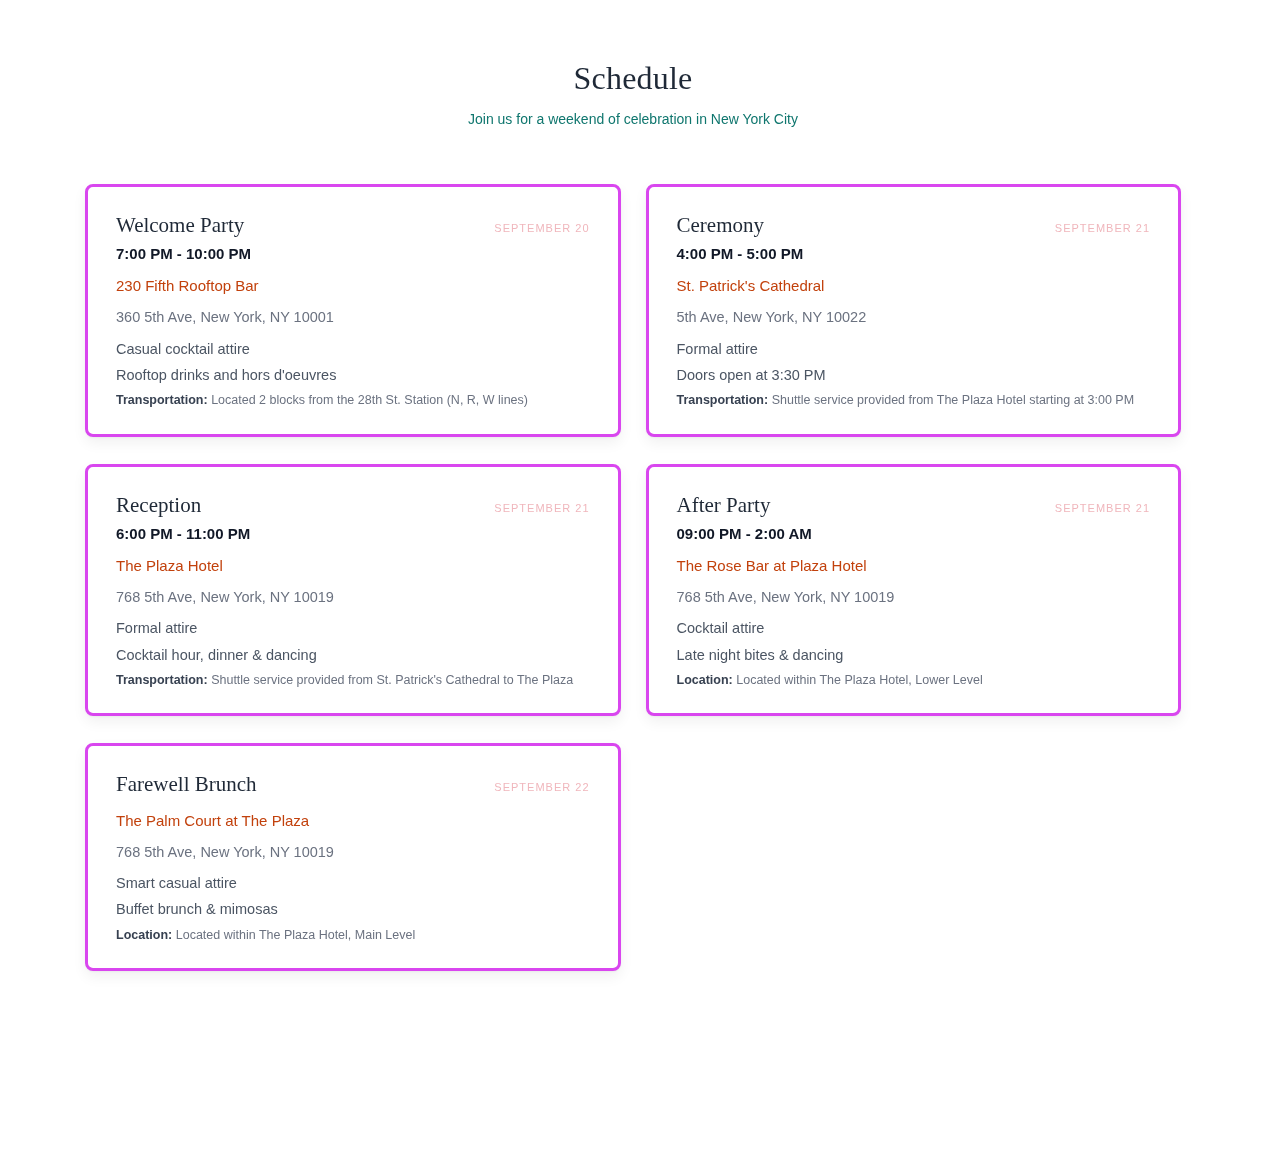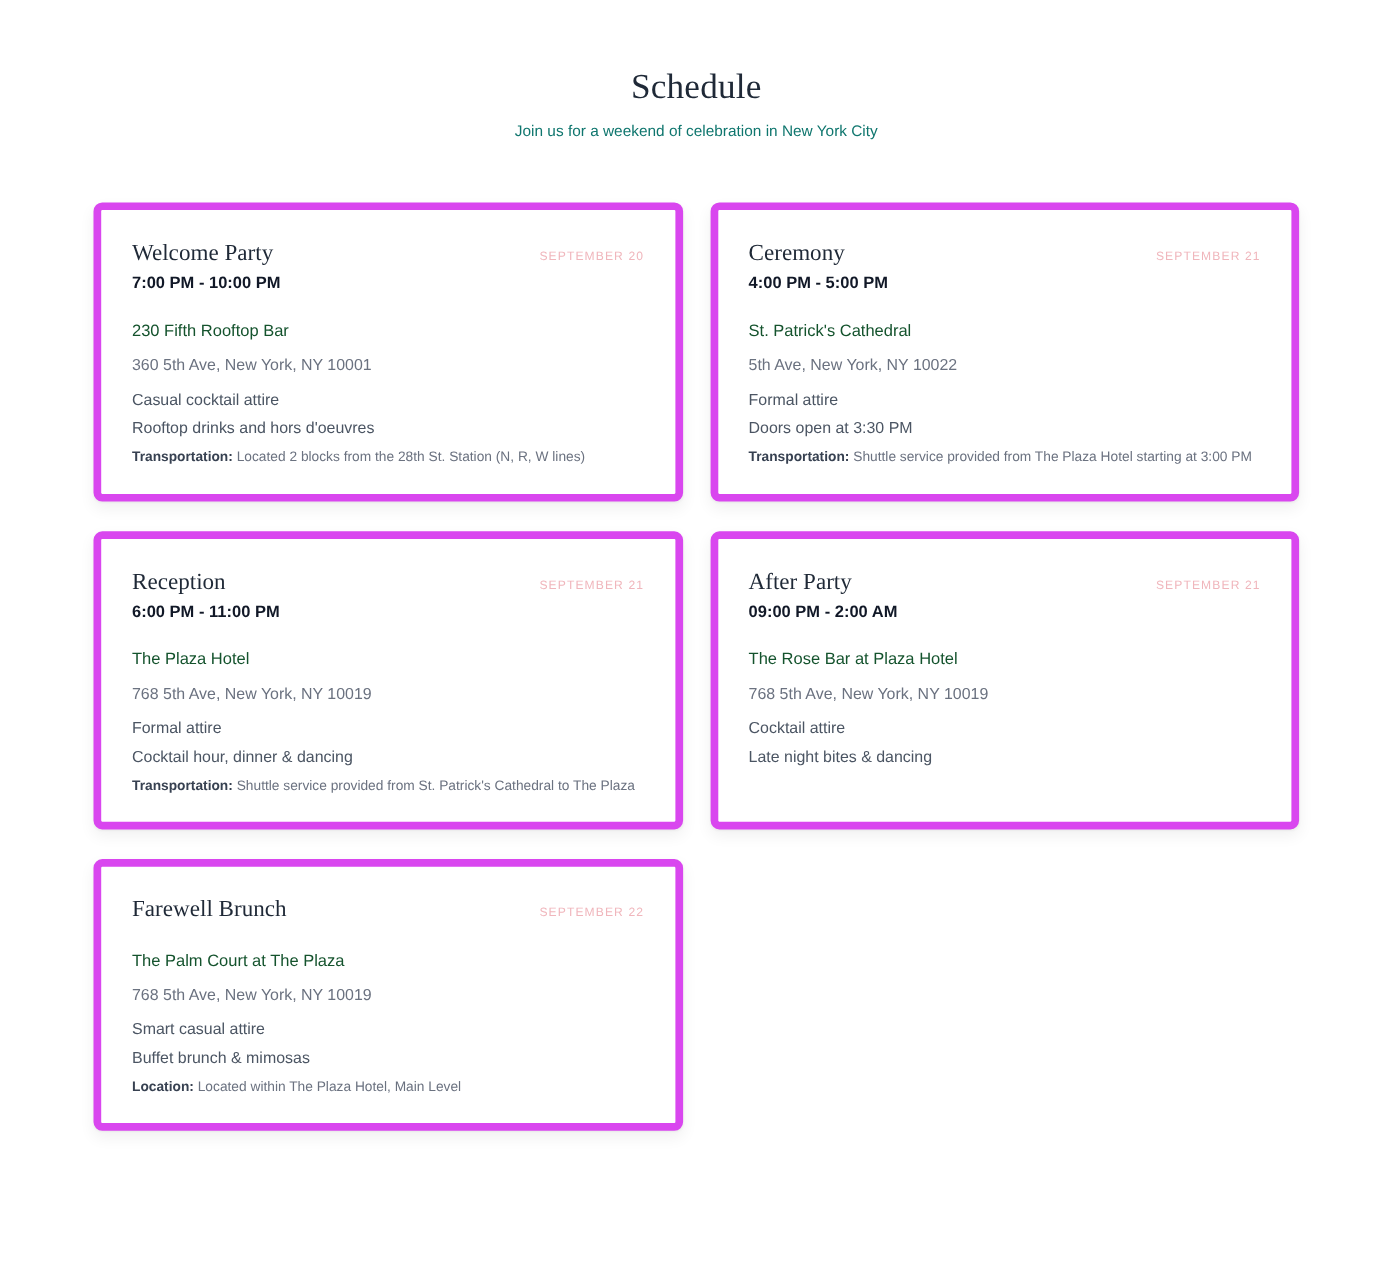--- a/index.html
+++ b/index.html
@@ -32,21 +32,21 @@
     width: 1096px;
     margin: 57px auto 0 auto;
     display: grid;
     grid-template-columns: 1fr 1fr;
     column-gap: 25px;
     row-gap: 27px;
     padding-bottom: 120px;
   }
   .card {
     background: #ffffff;
-    border: 7px solid #d946ef;
+    border: 3px solid #d946ef;
     border-radius: 8px;
     box-shadow: 0 1px 2px rgba(0,0,0,0.04), 0 6px 14px rgba(0,0,0,0.06);
     padding: 25px 28px 24px 28px;
   }
   .card-head {
     display: flex;
     justify-content: space-between;
     align-items: baseline;
   }
   .card-title {
@@ -65,24 +65,24 @@
     white-space: nowrap;
   }
   .time {
     margin-top: 4px;
     font-size: 15px;
     font-weight: 700;
     line-height: 1.4;
     color: #111827;
   }
   .venue {
-    margin-top: 22px;
+    margin-top: 11px;
     font-size: 15px;
     line-height: 1.4;
-    color: #14532d;
+    color: #c2410c;
   }
   .address {
     margin-top: 11px;
     font-size: 14.5px;
     line-height: 1.4;
     color: #6b7280;
   }
   .attire {
     margin-top: 11px;
     font-size: 14.5px;
@@ -160,20 +160,21 @@
     <article class="card">
       <div class="card-head">
         <h2 class="card-title">After Party</h2>
         <span class="card-date">SEPTEMBER 21</span>
       </div>
       <p class="time">09:00 PM - 2:00 AM</p>
       <p class="venue">The Rose Bar at Plaza Hotel</p>
       <p class="address">768 5th Ave, New York, NY 10019</p>
       <p class="attire">Cocktail attire</p>
       <p class="description">Late night bites &amp; dancing</p>
+      <p class="note"><strong class="note-label">Location:</strong> <span>Located within The Plaza Hotel, Lower Level</span></p>
     </article>
 
     <article class="card">
       <div class="card-head">
         <h2 class="card-title">Farewell Brunch</h2>
         <span class="card-date">SEPTEMBER 22</span>
       </div>
       <p class="venue">The Palm Court at The Plaza</p>
       <p class="address">768 5th Ave, New York, NY 10019</p>
       <p class="attire">Smart casual attire</p>

